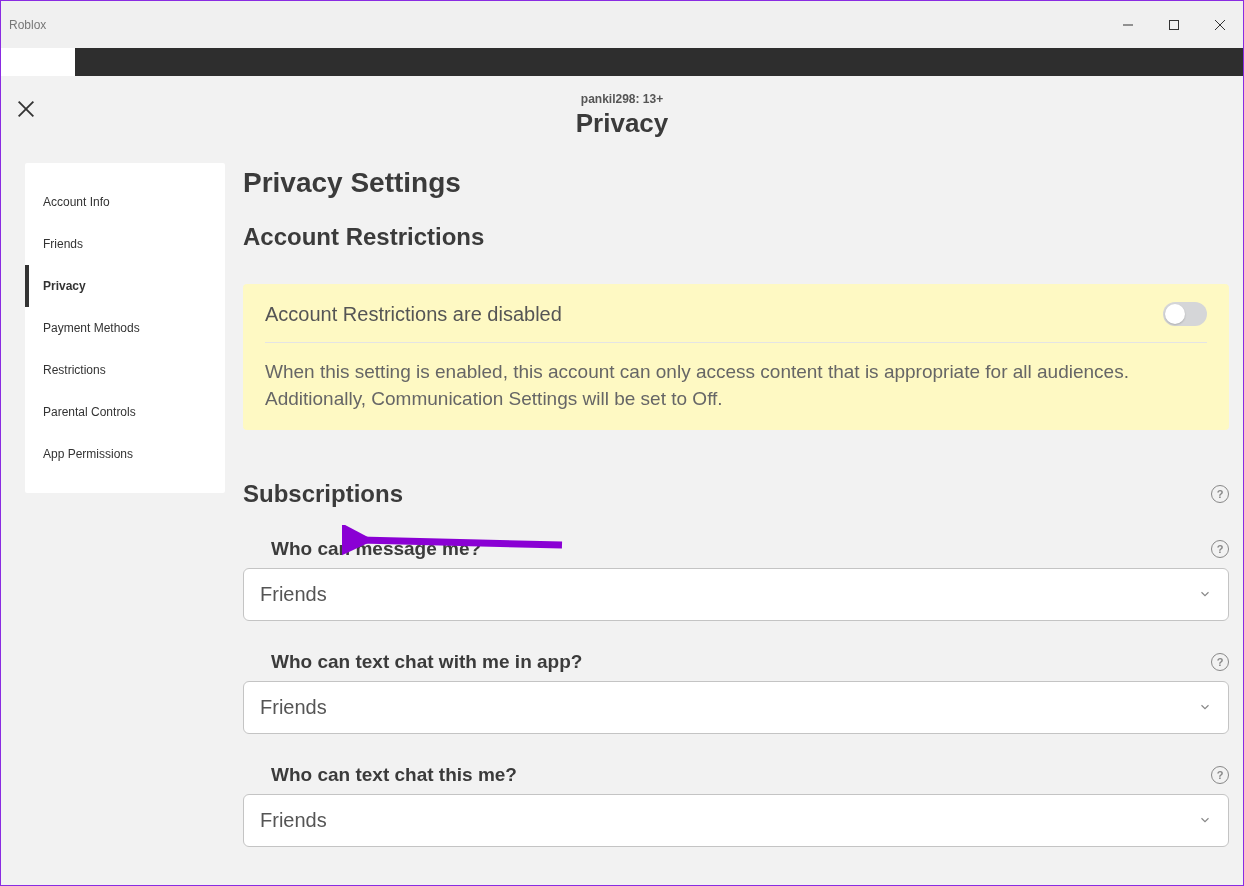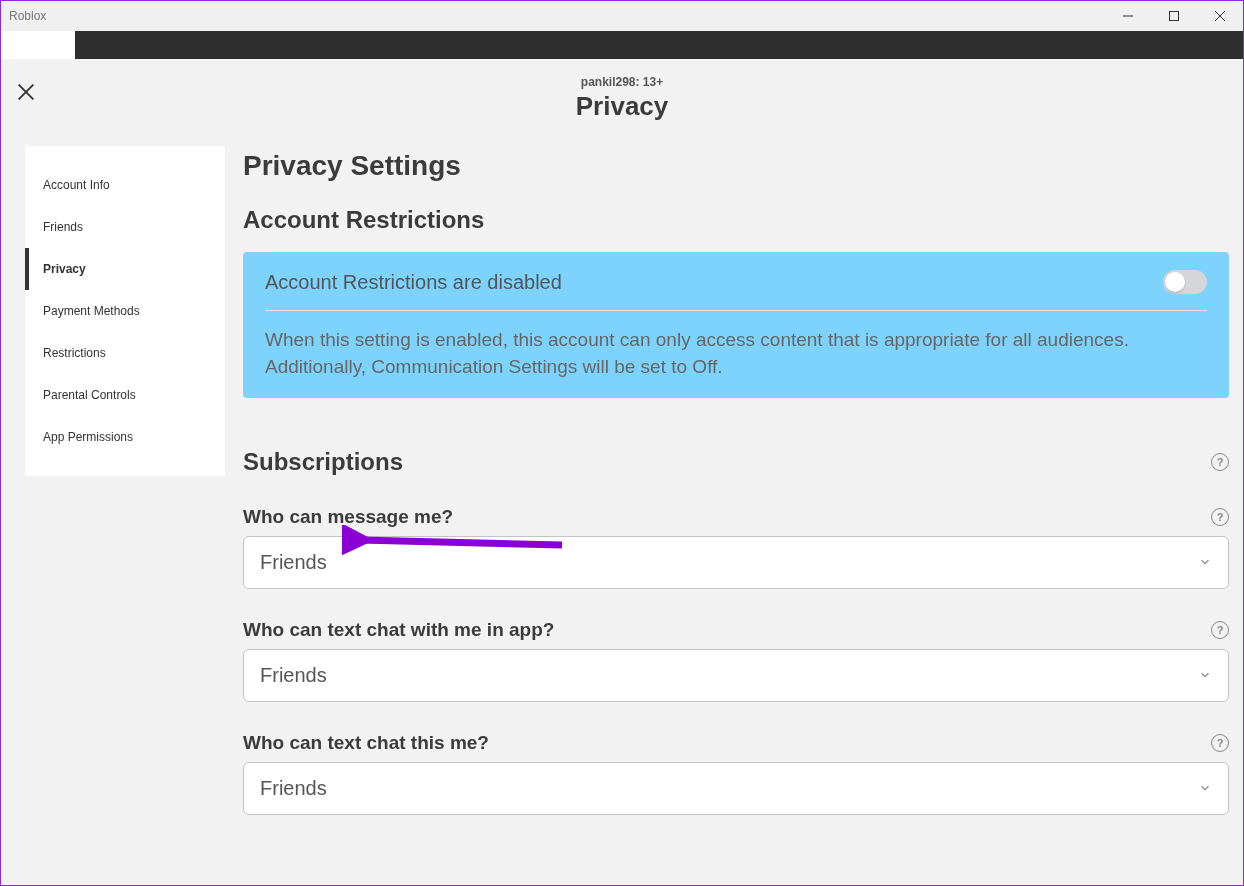--- a/index.html
+++ b/index.html
@@ -1,20 +1,20 @@
 <!DOCTYPE html>
 <html><head>
 <meta charset="utf-8">
 <style>
   * { box-sizing: border-box; margin: 0; padding: 0; }
   html, body { width: 1244px; height: 886px; font-family: "Segoe UI", Arial, sans-serif; overflow: hidden; }
   body { border: 1px solid #8a2be2; background: #fff; }
 
   
-  .titlebar { height: 30px; background: #f0f0f0; display: flex; align-items: center; justify-content: space-between; padding: 0 0 0 8px; font-size: 12px; color: #777; }
+  .titlebar { height: 47px; background: #f0f0f0; display: flex; align-items: center; justify-content: space-between; padding: 0 0 0 8px; font-size: 12px; color: #777; }
   .titlebar .controls { display: flex; gap: 0; }
   .titlebar .control { width: 46px; height: 30px; display: flex; align-items: center; justify-content: center; color: #555; }
   .titlebar .control svg { display:block; }
 
   
   .tabstrip { height: 28px; background: #2e2e2e; position: relative; }
   .tabstrip .white-tab { position: absolute; top: 0; left: 0; width: 74px; height: 28px; background: #fff; }
 
   
   .page-header { background: #f2f2f2; text-align: center; padding: 16px 0 18px 0; position: relative; }
@@ -24,40 +24,40 @@
   .page-header .close-x svg { width: 22px; height: 22px; stroke: #333; stroke-width: 2; }
 
   
   .main { display: flex; background: #f2f2f2; height: calc(886px - 30px - 28px - 76px); }
   .sidebar { width: 200px; background: #fff; margin-left: 24px; margin-top: 6px; padding: 18px 0; align-self: flex-start; border-radius: 2px; }
   .sidebar .nav-item { padding: 14px 18px; font-size: 12px; color: #333; cursor: pointer; }
   .sidebar .nav-item.active { border-left: 4px solid #333; padding-left: 14px; font-weight: 600; }
 
   .content { flex: 1; padding: 6px 14px 0 18px; }
   .content h1.section-title { font-size: 28px; font-weight: 800; color: #3b3b3b; margin: 4px 0 24px 0; }
-  .content h2.sub-title { font-size: 24px; font-weight: 800; color: #3b3b3b; margin: 20px 0 18px 0; }
+  .content h2.sub-title { font-size: 24px; font-weight: 800; color: #3b3b3b; margin: 20px 0 33px 0; }
 
-  .card { background: #7dd3fc; border-radius: 4px; padding: 18px 22px; }
+  .card { background: #fef9c3; border-radius: 4px; padding: 18px 22px; }
   .card-row { display: flex; align-items: center; justify-content: space-between; }
   .card-row .row-label { font-size: 20px; color: #555; }
   .hr { border: 0; border-top: 1px solid #e4e4e4; margin: 16px 0; }
   .card-desc { font-size: 19px; color: #666; line-height: 1.4; }
 
   .toggle { width: 44px; height: 24px; background: #d5d6d8; border-radius: 12px; position: relative; }
   .toggle .knob { width: 20px; height: 20px; background: #fff; border-radius: 50%; position: absolute; top: 2px; left: 2px; box-shadow: 0 1px 2px rgba(0,0,0,0.2); }
 
   .comm-head { display: flex; align-items: center; justify-content: space-between; margin-top: 50px; }
   .comm-head h2 { font-size: 24px; font-weight: 800; color: #3b3b3b; }
   .help-icon { width: 18px; height: 18px; border: 1.5px solid #888; border-radius: 50%; display: inline-flex; align-items: center; justify-content: center; font-size: 11px; color: #888; font-weight: 700; }
 
   .select { background: #fff; border: 1px solid #c4c4c4; border-radius: 6px; padding: 14px 16px; display: flex; align-items: center; justify-content: space-between; font-size: 20px; color: #555; margin-top: 8px; cursor: pointer; }
   .select .chev { color: #888; }
 
   .field { margin-top: 30px; }
-  .field-head { display: flex; align-items: center; justify-content: space-between; }
+  .field-head { display: flex; align-items: center; justify-content: space-between; margin-left: 28px; }
   .field-head .label { font-size: 19px; font-weight: 700; color: #3b3b3b; }
 
   
   .arrow-annot { position: absolute; left: 342px; top: 525px; pointer-events: none; }
 </style>
 </head>
 <body>
 
 <div class="titlebar">
   <span>Roblox</span>

